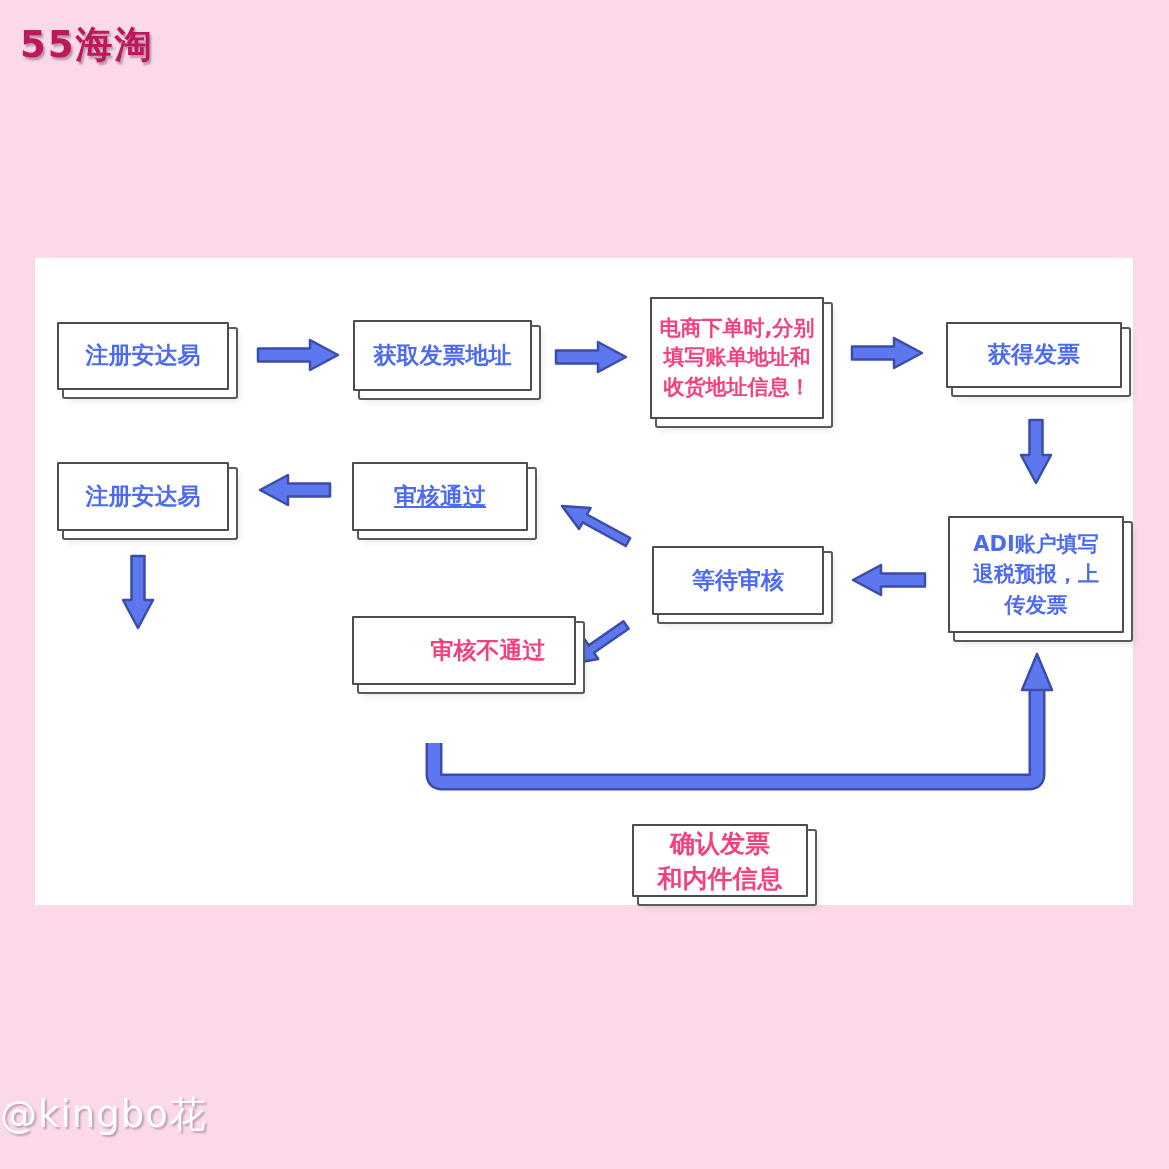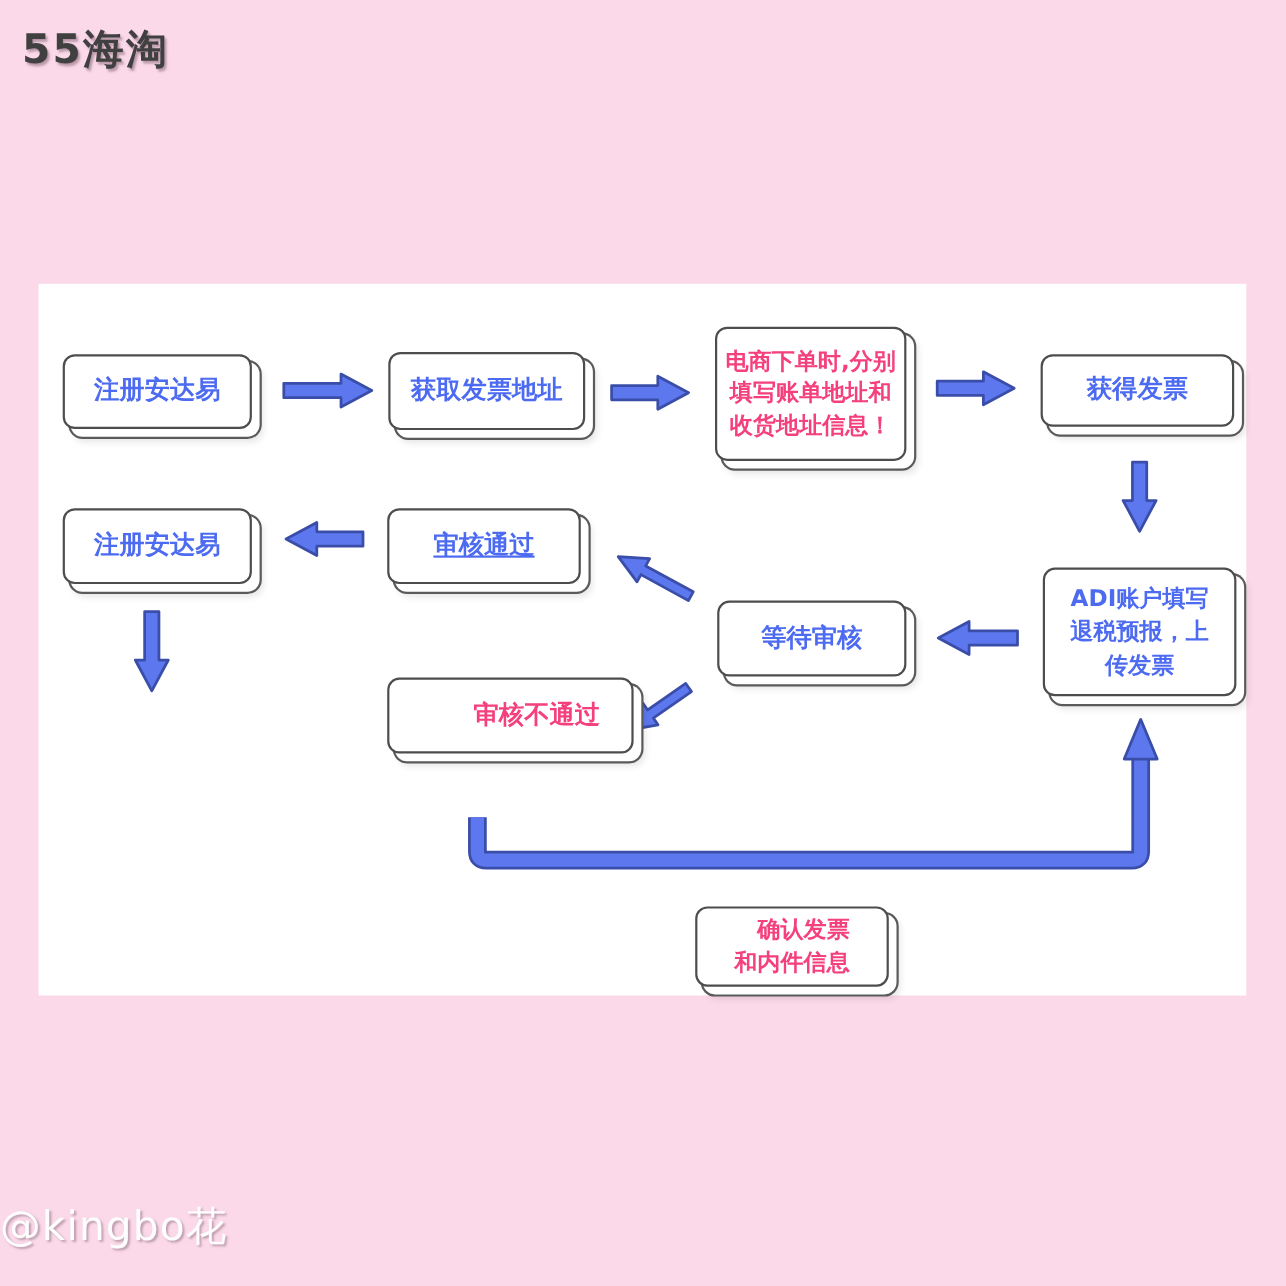--- a/index.html
+++ b/index.html
@@ -6,21 +6,21 @@
   body{
     width:1169px;height:1169px;
     background:#fbd9e9;
     font-family:"DejaVu Sans", sans-serif;
     position:relative;overflow:hidden;
   }
   .stage{position:absolute;left:0;top:0;width:1169px;height:1169px;}
 
   .logo{
     position:absolute;left:20px;top:20px;
-    font-size:37px;font-weight:bold;color:#404040;
+    font-size:37px;font-weight:bold;color:#be185d;
     letter-spacing:2px;
     text-shadow:2px 3px 2px rgba(140,110,125,.55), 1px 1px 0 #e6bfd2;
   }
   .watermark{
     position:absolute;left:0;top:1090px;width:100%;
     text-align:left;
     font-size:37px;color:#fdfdfd;letter-spacing:1px;
     text-shadow:2px 2px 2px rgba(150,120,135,.6);
   }
 
@@ -28,41 +28,41 @@
     position:absolute;left:35px;top:258px;width:1098px;height:647px;
     background:#ffffff;
   }
 
   #arrows{position:absolute;left:0;top:0;width:1169px;height:1169px;}
 
   .node{
     position:absolute;
     background:#ffffff;
     border:2px solid #4d4d4d;
-    border-radius:11px;
+    border-radius:1px;
     display:flex;align-items:center;justify-content:center;
     text-align:center;
     font-weight:bold;font-size:23px;line-height:1.3;
     white-space:pre-line;
     box-shadow:7px 7px 0 0 #ffffff, 7px 7px 0 2px #5a5a5a, 10px 11px 7px rgba(0,0,0,.10);
   }
   .node.blue{color:#4d6bf1;}
   .node.pink{color:#f4407d;}
 
   #n-register{left:57px;top:322px;width:168px;height:64px;}
   #n-get-address{left:353px;top:320px;width:175px;height:67px;}
   #n-order-info{left:650px;top:297px;width:170px;height:118px;font-size:21px;line-height:1.4;}
   #n-get-invoice{left:946px;top:322px;width:172px;height:62px;}
   #n-adi{left:948px;top:516px;width:172px;height:113px;font-size:21px;line-height:1.45;}
   #n-wait-review{left:652px;top:546px;width:168px;height:65px;}
   #n-review-pass{left:352px;top:462px;width:172px;height:65px;text-decoration:underline;}
   #n-wait-refund{left:57px;top:462px;width:168px;height:65px;}
   #n-refund-success{left:57px;top:647px;width:168px;height:65px;}
   #n-review-fail{left:352px;top:616px;width:172px;height:65px;padding-left:48px;}
-  #n-confirm-invoice{left:632px;top:824px;width:172px;height:69px;font-size:21px;line-height:1.4;text-align:right;}
+  #n-confirm-invoice{left:632px;top:824px;width:172px;height:69px;font-size:25px;line-height:1.4;}
 </style>
 </head>
 <body>
 
 <div class="stage">
 
   <div class="logo">55海淘</div>
 
   <div class="panel"></div>
 

